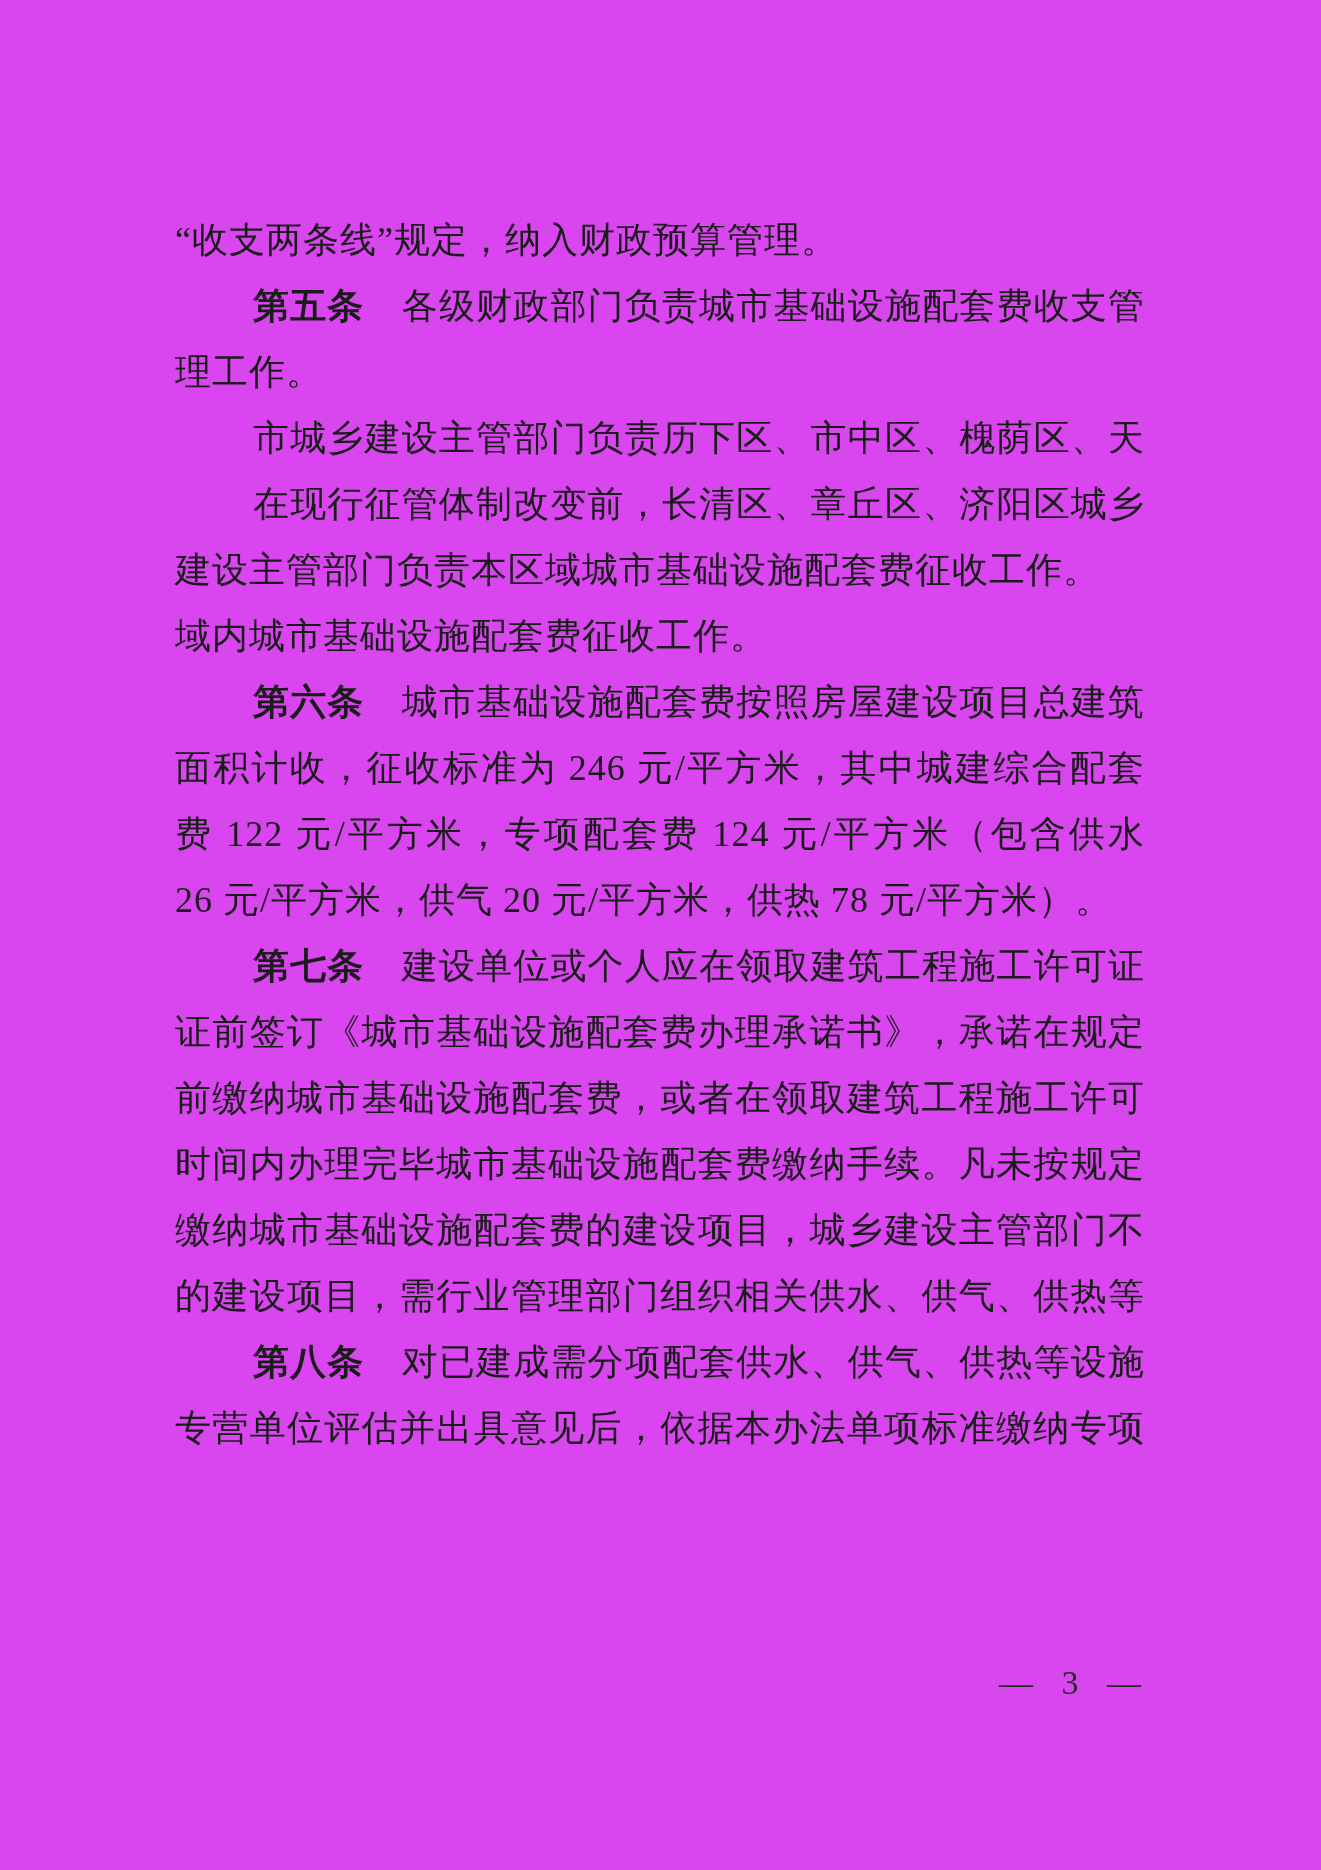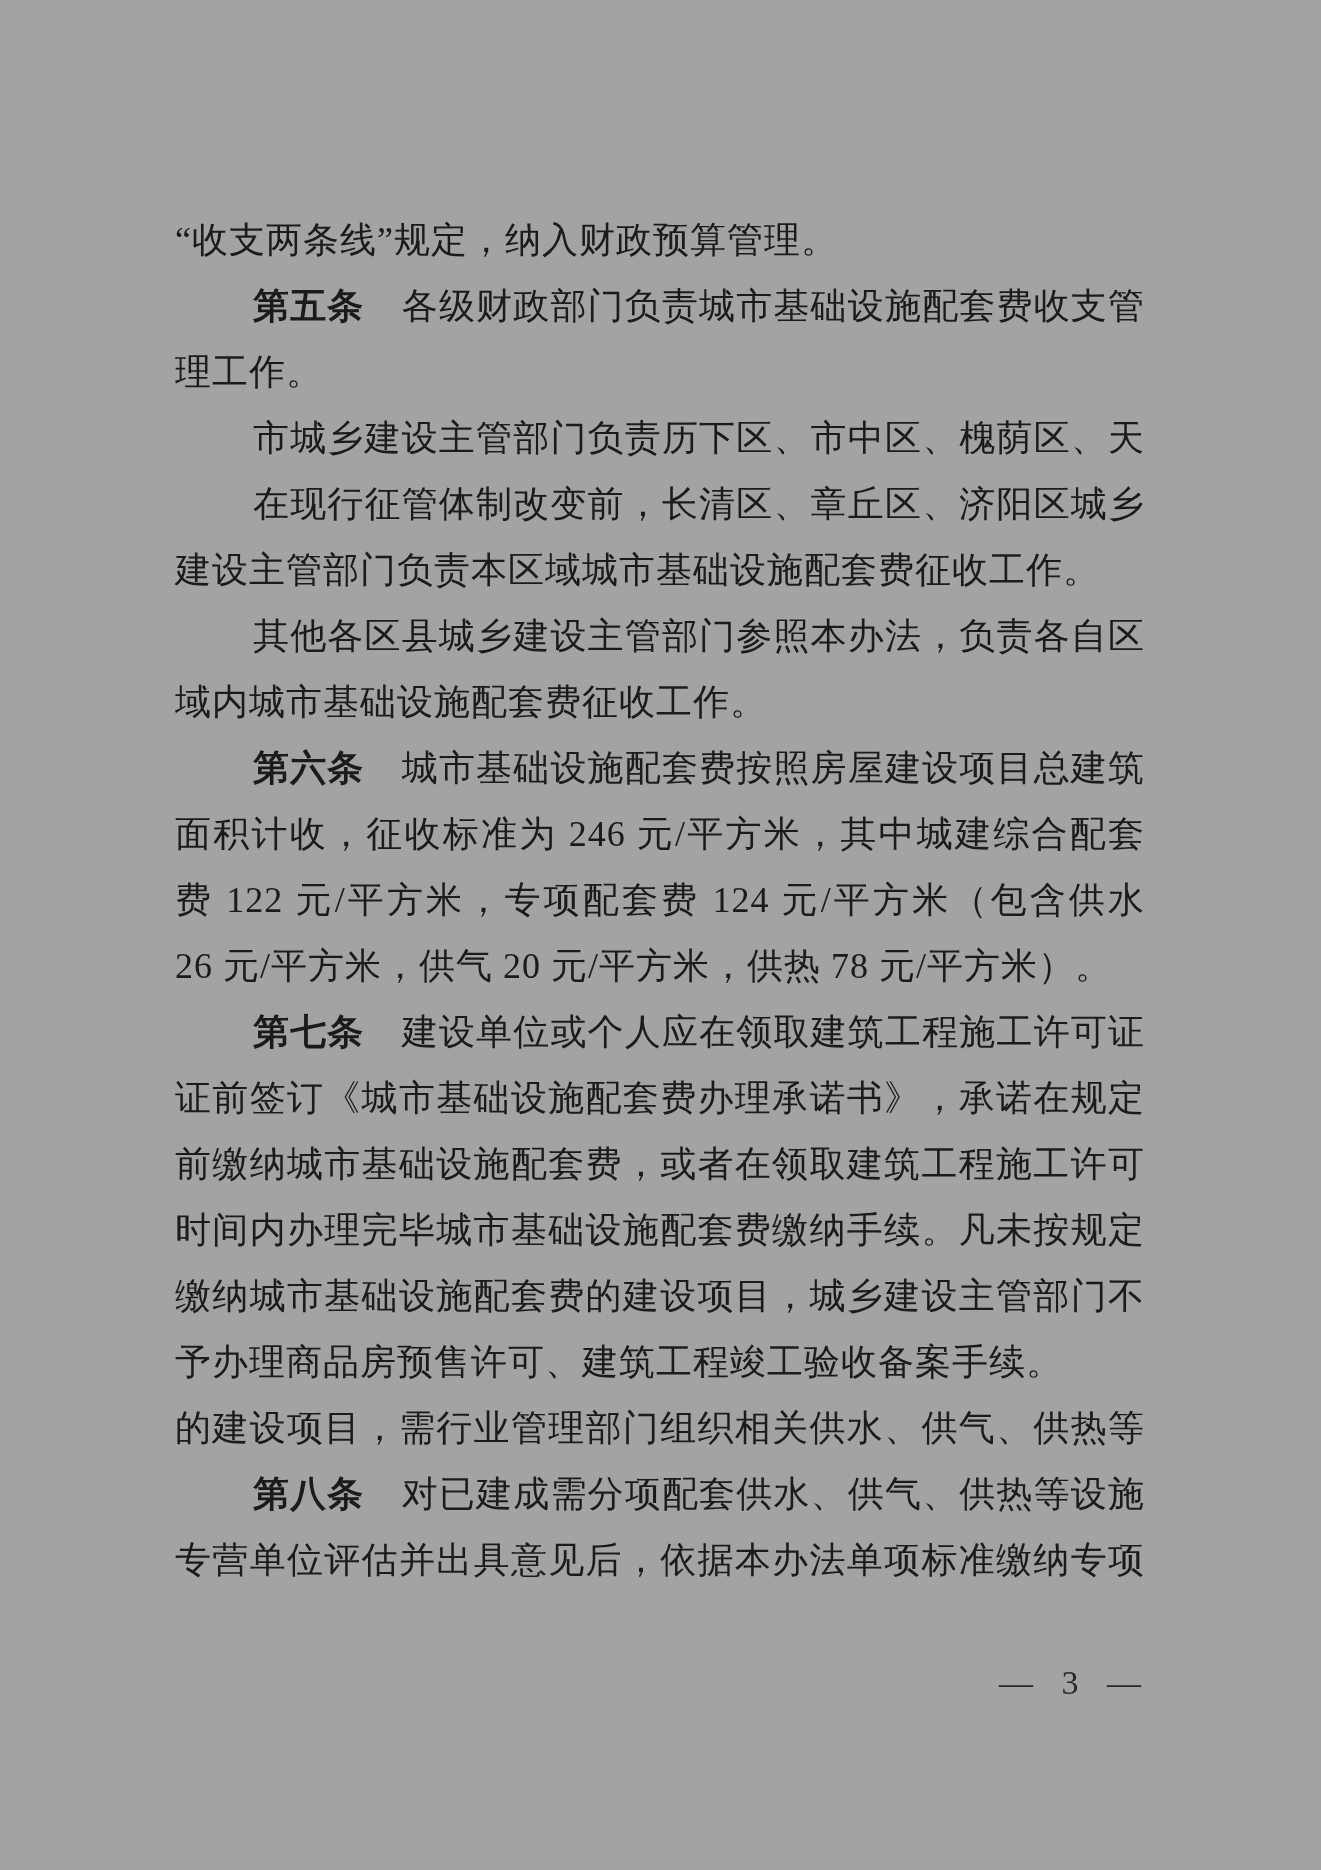--- a/index.html
+++ b/index.html
@@ -5,21 +5,21 @@
   html, body {
     margin: 0;
     padding: 0;
     background: #e8e8e8;
   }
   .page {
     position: relative;
     width: 1321px;
     height: 1870px;
     margin: 0 auto;
-    background: #a3a3a3;
+    background: #d946ef;
     font-family: "Liberation Serif", serif;
     color: #1b1b1b;
     overflow: hidden;
   }
   .textblock {
     position: absolute;
     left: 175px;
     top: 207px;
     width: 970px;
   }
@@ -62,32 +62,30 @@
 <body>
 
 <div class="page">
   <div class="textblock" id="textblock">
       <div class="line"><span class="run">“收支两条线”规定，纳入财政预算管理。</span></div>
       <div class="line justify indent"><span class="run bold">第五条</span><span class="run">　各级财政部门负责城市基础设施配套费收支管</span></div>
       <div class="line"><span class="run">理工作。</span></div>
       <div class="line justify indent"><span class="run">市城乡建设主管部门负责历下区、市中区、槐荫区、天</span></div>
       <div class="line justify indent"><span class="run">在现行征管体制改变前，长清区、章丘区、济阳区城乡</span></div>
       <div class="line"><span class="run">建设主管部门负责本区域城市基础设施配套费征收工作。</span></div>
-      <div class="line justify indent"><span class="run">其他各区县城乡建设主管部门参照本办法，负责各自区</span></div>
       <div class="line"><span class="run">域内城市基础设施配套费征收工作。</span></div>
       <div class="line justify indent"><span class="run bold">第六条</span><span class="run">　城市基础设施配套费按照房屋建设项目总建筑</span></div>
       <div class="line justify"><span class="run">面积计收，征收标准为 246 元/平方米，其中城建综合配套</span></div>
       <div class="line justify"><span class="run">费 122 元/平方米，专项配套费 124 元/平方米（包含供水</span></div>
       <div class="line"><span class="run">26 元/平方米，供气 20 元/平方米，供热 78 元/平方米）。</span></div>
       <div class="line justify indent"><span class="run bold">第七条</span><span class="run">　建设单位或个人应在领取建筑工程施工许可证</span></div>
       <div class="line justify"><span class="run">证前签订《城市基础设施配套费办理承诺书》，承诺在规定</span></div>
       <div class="line justify"><span class="run">前缴纳城市基础设施配套费，或者在领取建筑工程施工许可</span></div>
       <div class="line justify"><span class="run">时间内办理完毕城市基础设施配套费缴纳手续。凡未按规定</span></div>
       <div class="line justify"><span class="run">缴纳城市基础设施配套费的建设项目，城乡建设主管部门不</span></div>
-      <div class="line"><span class="run">予办理商品房预售许可、建筑工程竣工验收备案手续。</span></div>
       <div class="line justify"><span class="run">的建设项目，需行业管理部门组织相关供水、供气、供热等</span></div>
       <div class="line justify indent"><span class="run bold">第八条</span><span class="run">　对已建成需分项配套供水、供气、供热等设施</span></div>
       <div class="line justify"><span class="run">专营单位评估并出具意见后，依据本办法单项标准缴纳专项</span></div>
     </div>
   <div class="footer">
     <span>— 3 —</span>
   </div>
 </div>
 
 </body></html>

